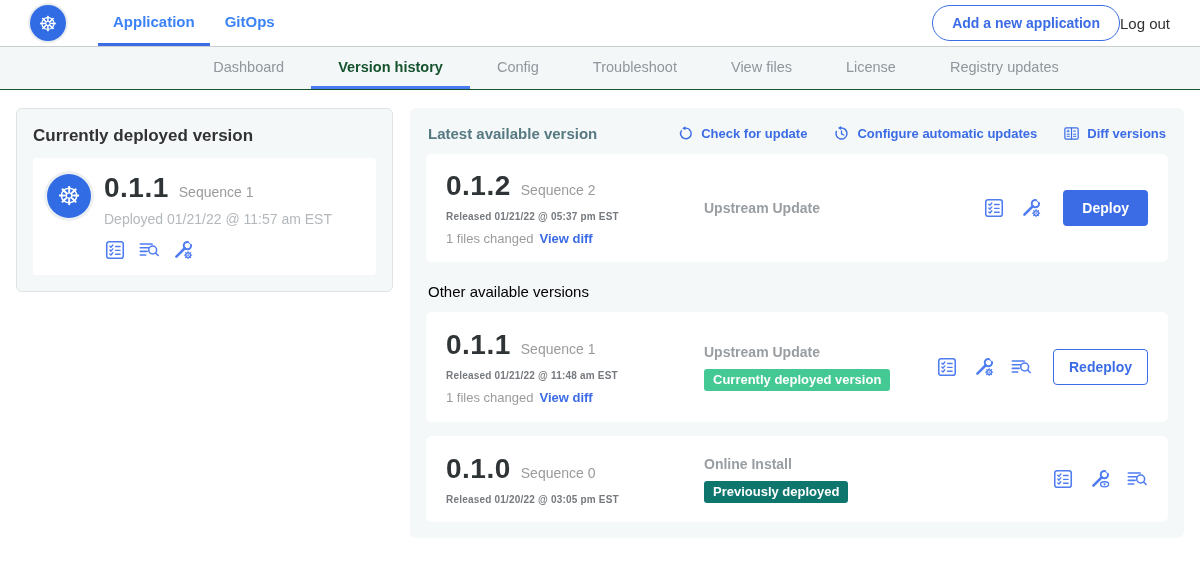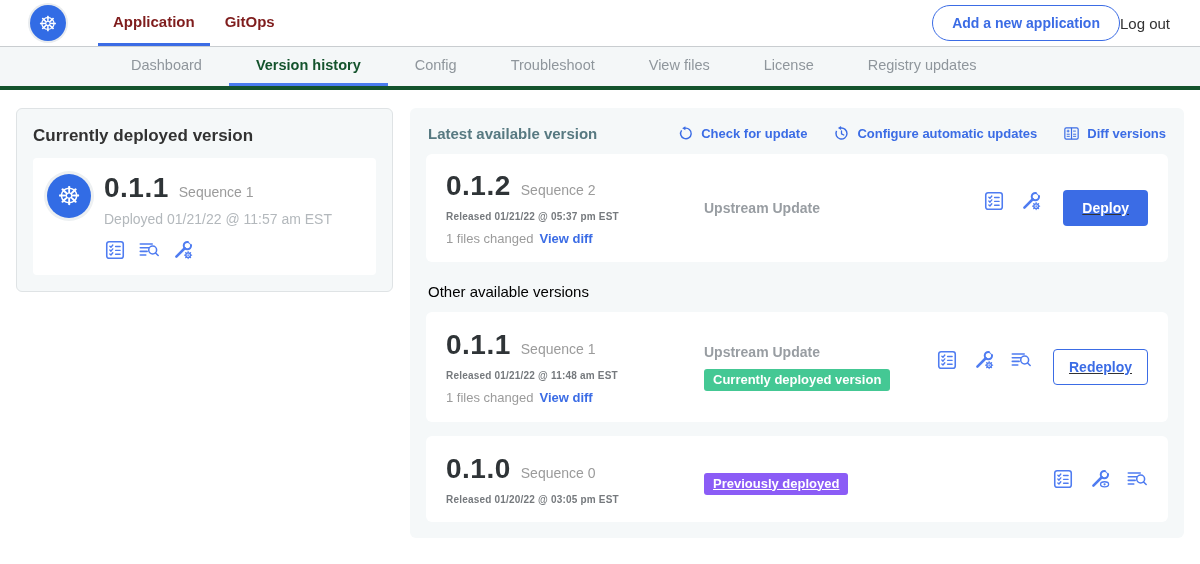--- a/index.html
+++ b/index.html
@@ -7,31 +7,31 @@
     font-family:"Liberation Sans","DejaVu Sans",sans-serif; color:#323232; overflow:hidden; }
 
   
   .topnav { height:47px; display:flex; align-items:stretch; background:#fff;
     border-bottom:1px solid #c9cdd0; padding:0 30px; }
   .logo-wrap { display:flex; align-items:center; margin-right:32px; }
   .k8s-logo { width:36px; height:36px; border-radius:50%; background:#326ce5;
     box-shadow:0 0 0 2px #e9ecef; display:flex; align-items:center; justify-content:center; }
   .k8s-logo .wheel { color:#fff; font-size:21px; line-height:1; }
   .top-tab { display:flex; align-items:center; padding:0 15px; font-size:15px; font-weight:bold;
-    color:#7f1d1d; border-bottom:3px solid transparent; cursor:pointer; }
+    color:#3b82f6; border-bottom:3px solid transparent; cursor:pointer; }
   .top-tab.active { border-bottom-color:#3b6ce5; }
   .topnav-right { margin-left:auto; display:flex; align-items:center; }
   .pill-btn { border:1px solid #3b6ce5; color:#3b6ce5; background:#fff; font-weight:bold;
     font-size:14px; border-radius:20px; padding:9px 19px; cursor:pointer;
     font-family:inherit; }
   .logout { font-size:15px; color:#323232; cursor:pointer; }
 
   
-  .subnav { height:43px; background:#f4f7f8; border-bottom:4px solid #14532d;
-    display:flex; align-items:stretch; padding-left:104px; }
+  .subnav { height:43px; background:#f4f7f8; border-bottom:1px solid #14532d;
+    display:flex; align-items:stretch; padding-left:72px;justify-content:center; }
   .sub-tab { display:flex; align-items:center; padding:0 27px; font-size:14.5px; color:#8f969c;
     border-bottom:3px solid transparent; cursor:pointer; }
   .sub-tab.active { color:#14532d; font-weight:bold; border-bottom-color:#4a7bf0; }
 
   
   .main { display:flex; align-items:flex-start; gap:17px; padding:18px 16px; }
 
   .deployed-card { width:377px; background:#f5f8f9; border:1px solid #dfe3e5; border-radius:6px;
     padding:15px 16px 16px; }
   .deployed-title { font-size:17px; font-weight:bold; color:#323232; margin:2px 0 12px; }
@@ -58,22 +58,22 @@
   .vrow.r3 { min-height:86px; }
   .col-version { width:258px; }
   .released { font-size:10px; font-weight:bold; color:#75797d; margin-top:9px; letter-spacing:.2px;}
   .files-line { font-size:13px; color:#9b9b9b; margin-top:9px; }
   .view-diff { color:#3b6ce5; font-weight:bold; margin-left:6px; cursor:pointer; }
   .col-source { flex:1; }
   .source-label { font-size:14px; font-weight:bold; color:#989da2; }
   .badge { display:inline-block; margin-top:9px; font-size:13px; font-weight:bold; color:#fff;
     border-radius:3px; padding:3px 9px 4px; }
   .badge.green { background:#44c894; }
-  .badge.gray { background:#8b5cf6;text-decoration:underline; }
-  .col-actions { margin-left:auto; display:flex; align-items:flex-start; gap:15px;text-decoration:underline; }
+  .badge.gray { background:#0f766e; }
+  .col-actions { margin-left:auto; display:flex; align-items:center; gap:15px; }
   .btn-primary { background:#3b6ce5; color:#fff; border:none; font-weight:bold; font-size:14px;
     border-radius:4px; padding:10px 19px; margin-left:6px; cursor:pointer; font-family:inherit; }
   .btn-outline { background:#fff; color:#3b6ce5; border:1px solid #3b6ce5; font-weight:bold;
     font-size:14px; border-radius:4px; padding:9px 15px; margin-left:6px; cursor:pointer; font-family:inherit; }
   .other-heading { font-size:15px; color:#000000; margin:21px 2px 12px; }
   .gap { height:14px; }
 
   .ic { display:block; }
   .ic22 { width:22px; height:22px; color:#4f7cf1; cursor:pointer; }
   .ic17 { width:17px; height:17px; color:#3b6ce5; }
@@ -328,20 +328,21 @@
 
     <div class="vrow r3">
       <div class="col-version">
         <div class="ver-line">
           <span class="ver-big">0.1.0</span>
           <span class="seq">Sequence 0</span>
         </div>
         <div class="released">Released 01/20/22 @ 03:05 pm EST</div>
       </div>
       <div class="col-source">
+        <div class="source-label">Online Install</div>
         <span class="badge gray">Previously deployed</span>
       </div>
       <div class="col-actions">
         <button class="icon-btn">
             <svg class="ic ic22">
               <use href="#i-checklist"></use>
             </svg>
           </button>
         <button class="icon-btn">
             <svg class="ic ic22">

